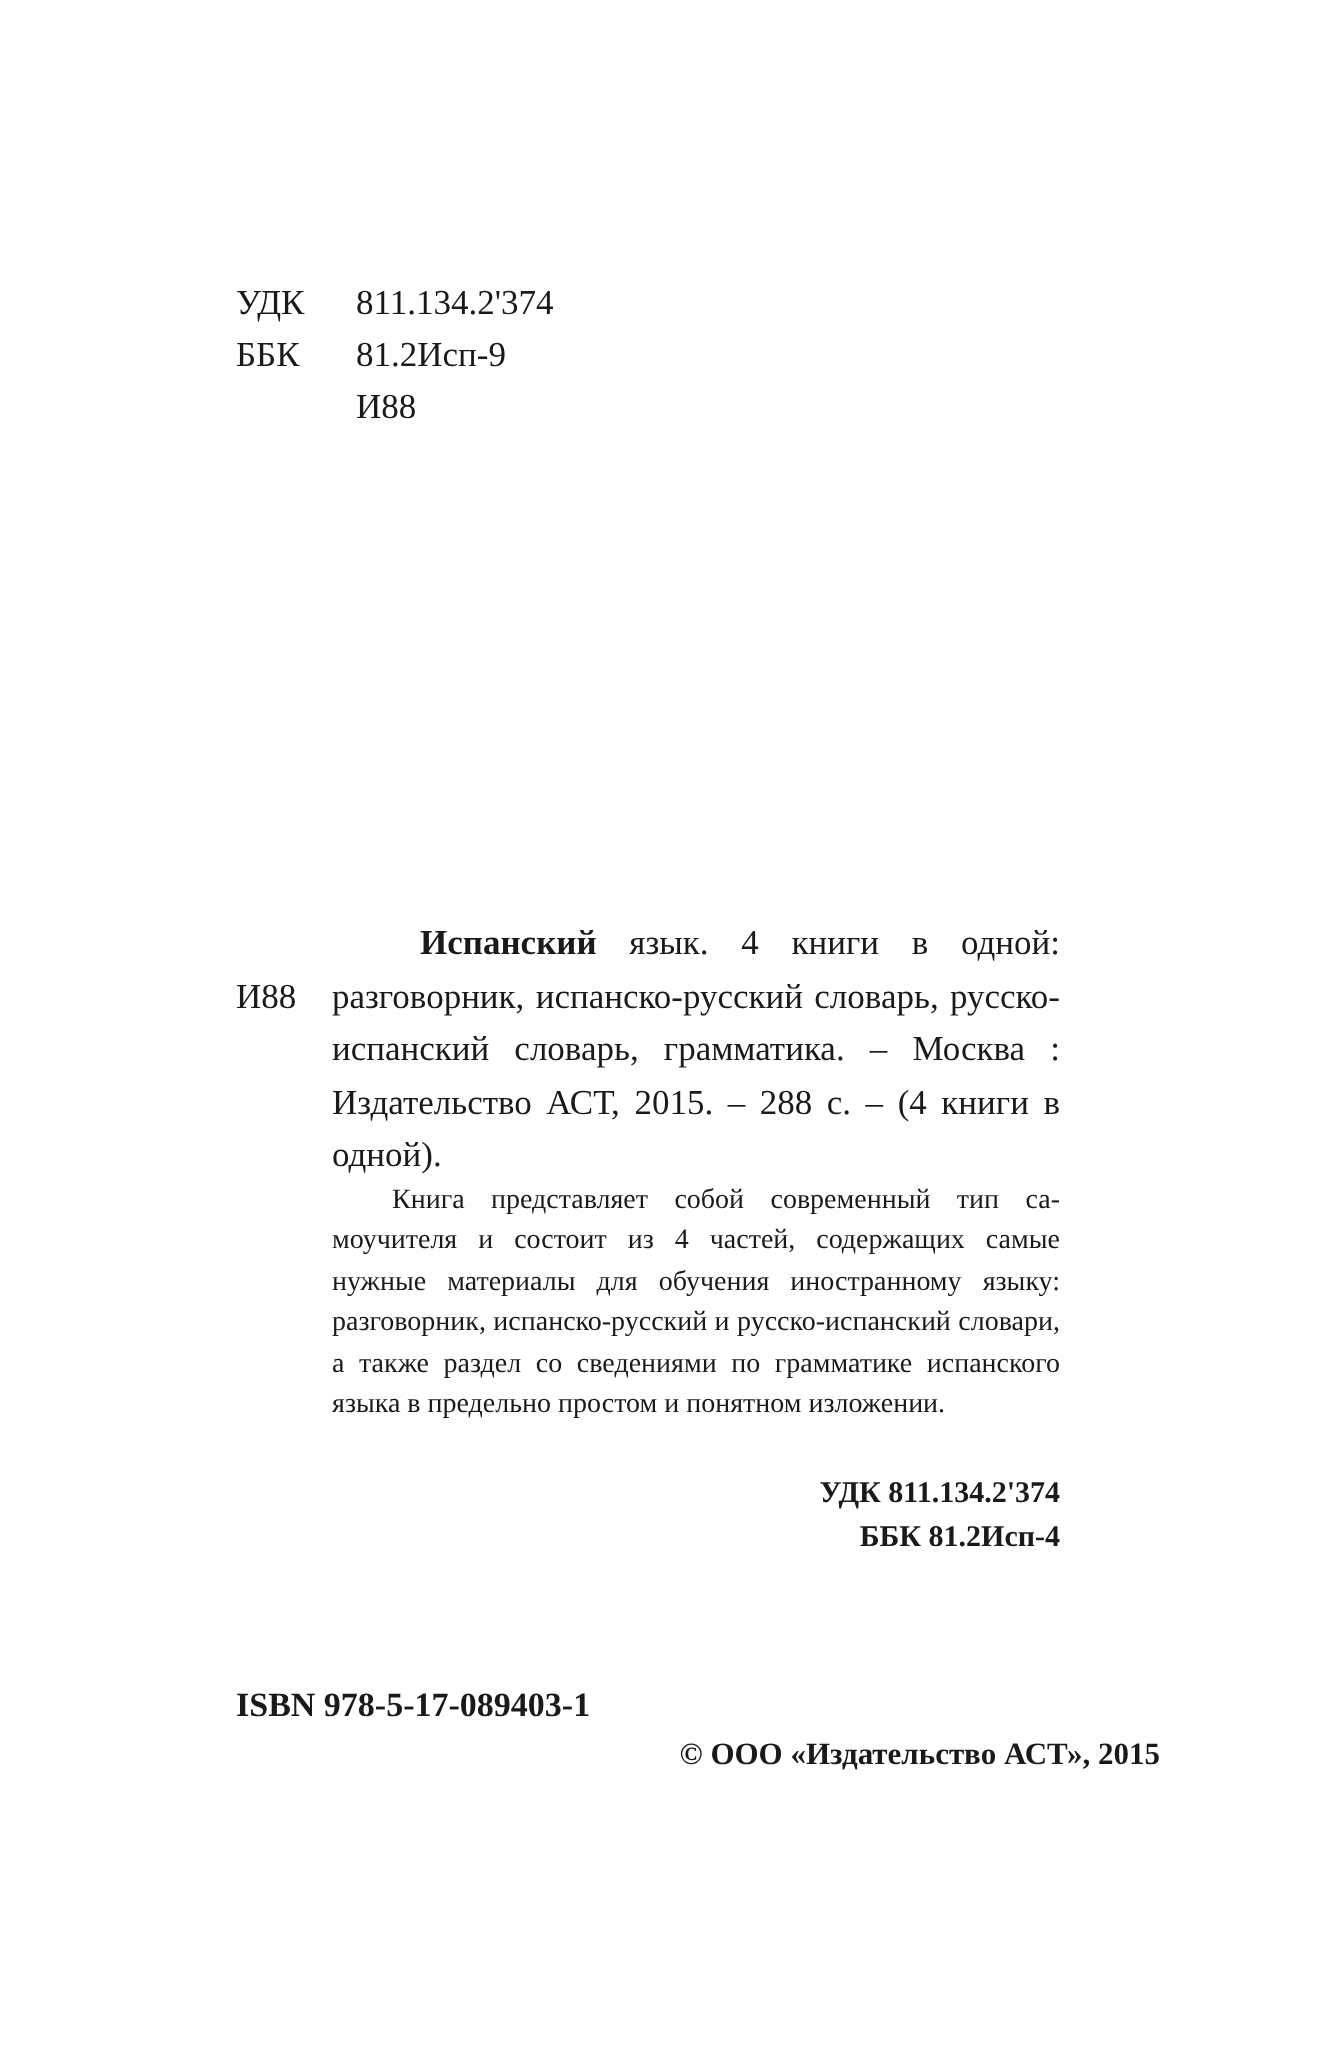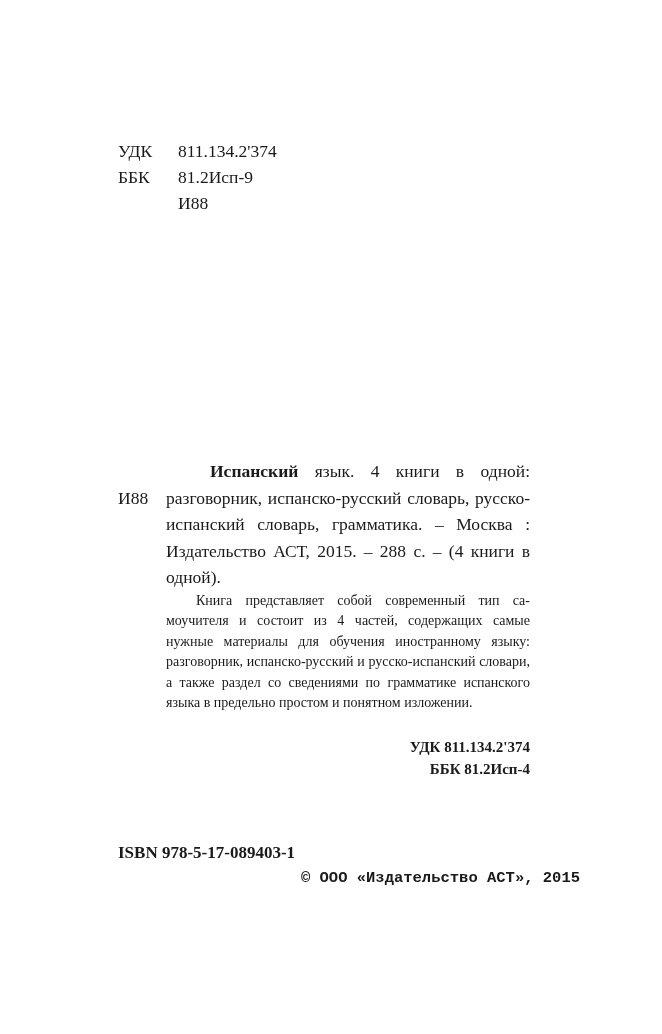--- a/index.html
+++ b/index.html
@@ -109,21 +109,20 @@
     font-size: 17px;
   }
   .copyright {
     position: absolute;
     left: 118px;
     top: 869px;
     width: 462px;
     text-align: right;
     font-weight: bold;
     font-size: 15.5px;
-    font-family: Liberation Mono, monospace;
   }
 </style>
 </head>
 <body>
 
 <div class="page">
 
   <div class="class-block">
     <span class="class-row"><span class="class-label">УДК</span><span class="class-val">811.134.2'374</span></span>
     <span class="class-row"><span class="class-label">ББК</span><span class="class-val">81.2Исп-9</span></span>

